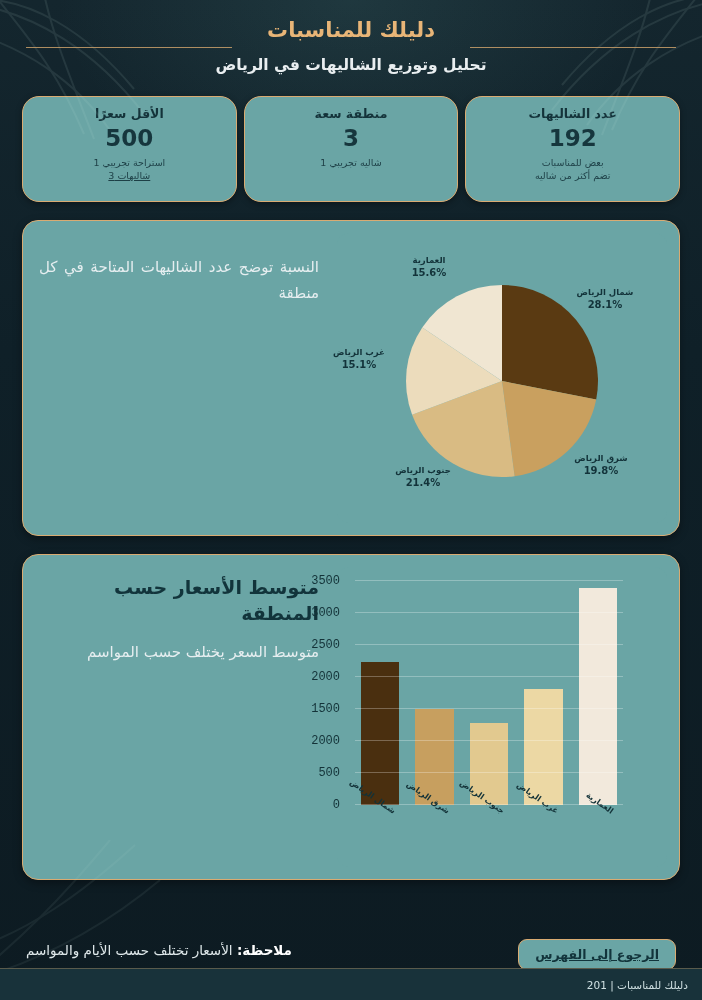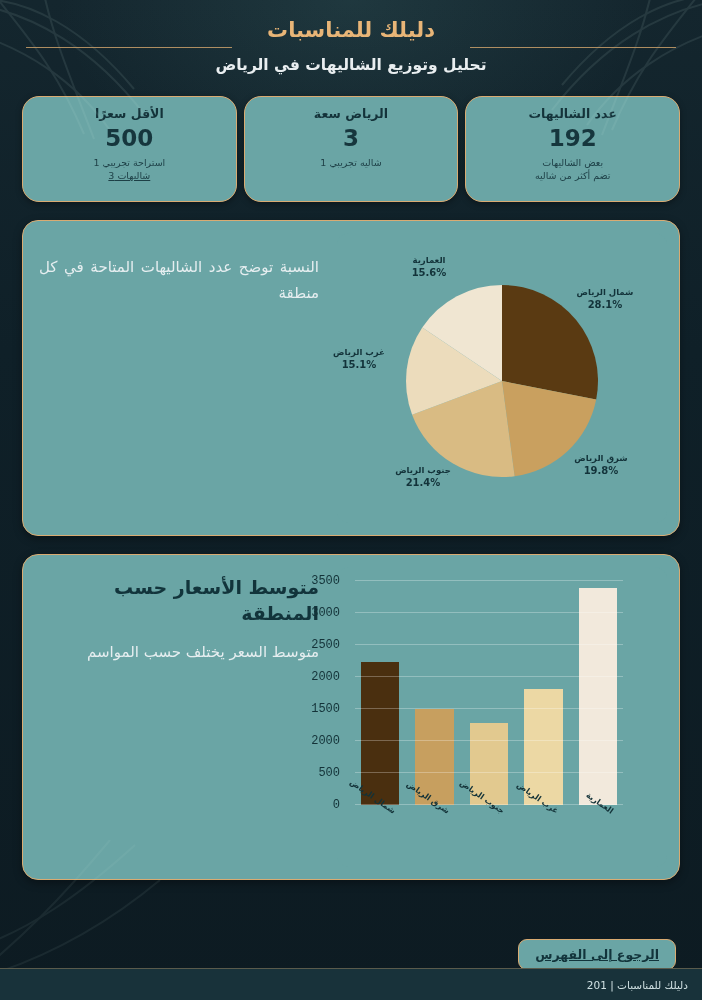--- a/index.html
+++ b/index.html
@@ -283,28 +283,28 @@
     <div class="header-title">دليلك للمناسبات</div>
     <div class="header-sub">تحليل وتوزيع الشاليهات في الرياض</div>
   </div>
 
   <div class="kpis">
 
     <div class="kpi">
       <div class="kpi-label">عدد الشاليهات</div>
       <div class="kpi-value">192</div>
       <div class="kpi-note">
-        <span class="ln">بعض الشاليهات</span>
+        <span class="ln">بعض للمناسبات</span>
         <span class="ln">تضم أكثر من شاليه</span>
       </div>
     </div>
 
 
     <div class="kpi">
-      <div class="kpi-label">الرياض سعة</div>
+      <div class="kpi-label">منطقة سعة</div>
       <div class="kpi-value">3</div>
       <div class="kpi-note">
         <span class="ln">شاليه تجريبي 1</span>
       </div>
     </div>
 
 
     <div class="kpi">
       <div class="kpi-label">الأقل سعرًا</div>
       <div class="kpi-value">500</div>
@@ -396,20 +396,24 @@
       </div>
     </div>
     <div class="section-text">
       <div class="section-title">متوسط الأسعار حسب المنطقة</div>
       <div class="section-desc">متوسط السعر يختلف حسب المواسم</div>
     </div>
   </div>
 
   <div class="footer">
     <div class="back-btn">الرجوع إلى الفهرس</div>
+    <div class="note">
+      <b>ملاحظة:</b>
+      <span>الأسعار تختلف حسب الأيام والمواسم</span>
+    </div>
   </div>
 
   <div class="footbar">
     <span>دليلك للمناسبات | 201</span>
     <span></span>
   </div>
 
 </div>
 
 </body></html>

